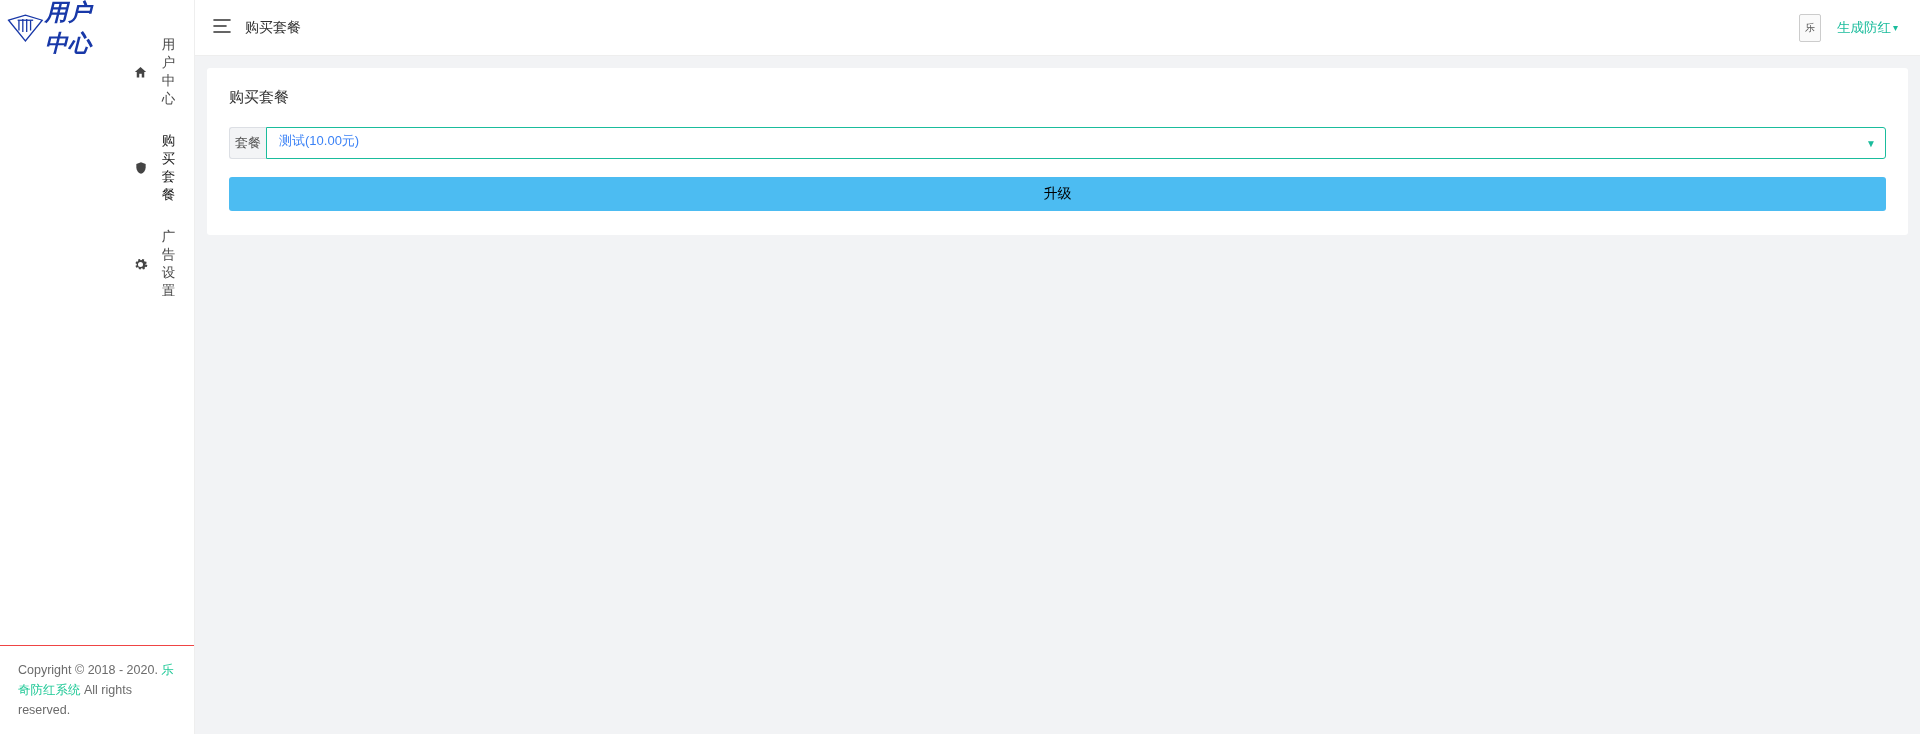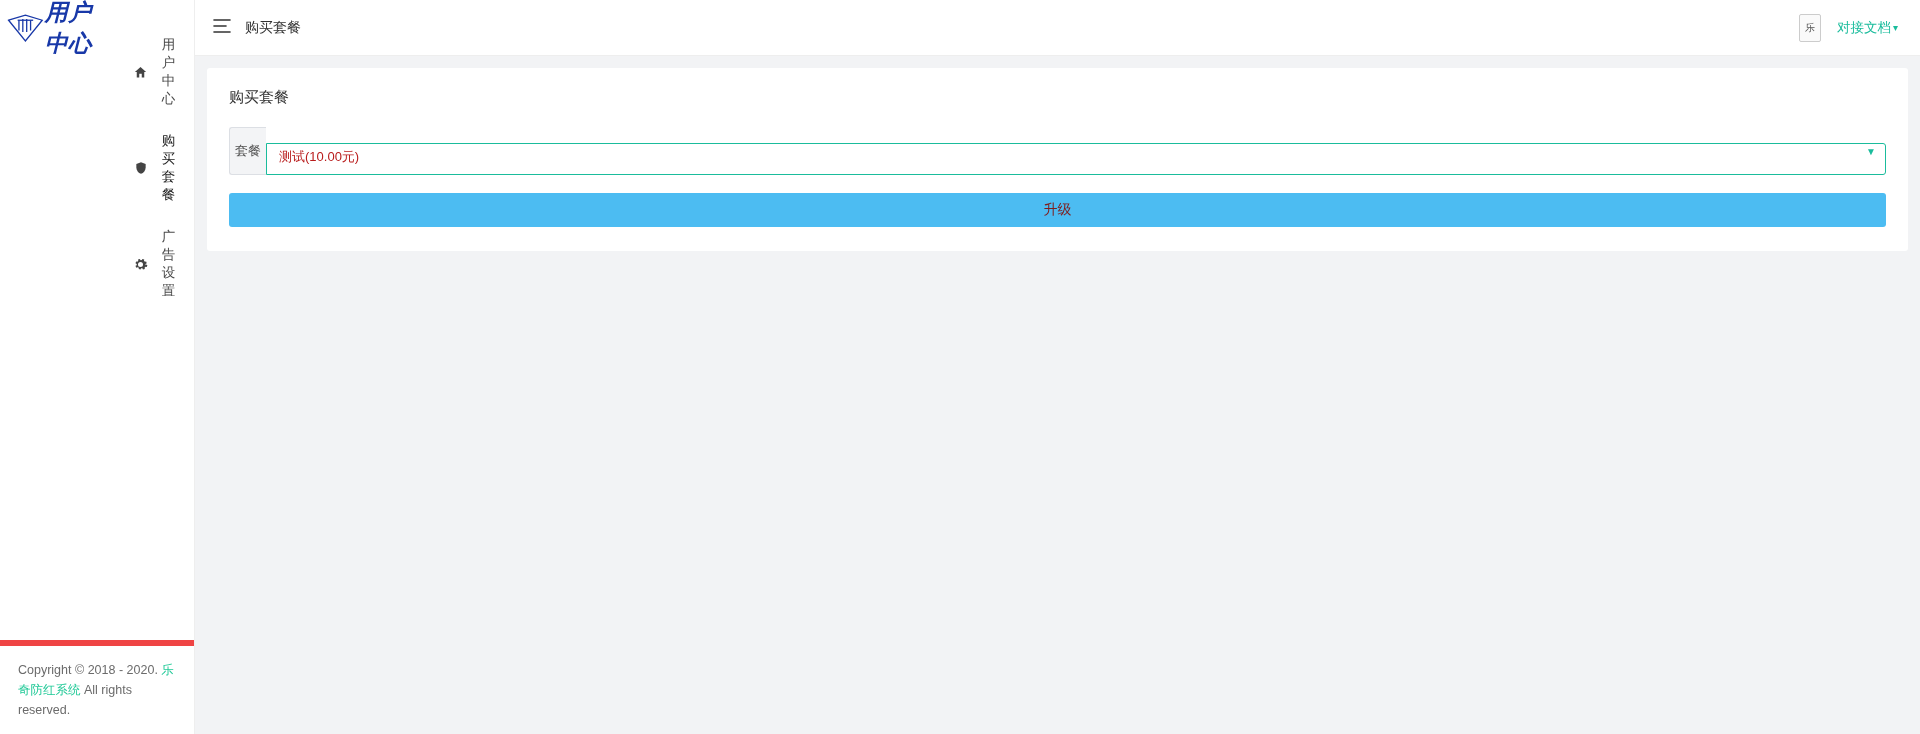--- a/index.html
+++ b/index.html
@@ -58,21 +58,21 @@
 }
 .nav-item .label { flex: 1; }
 .nav-item .chev { color: #999; font-size: 11px; }
 
 .footer-note {
   position: absolute;
   bottom: 0;
   left: 0;
   right: 0;
   padding: 14px 18px;
-  border-top: 6px solid #ef4444;
+  border-top: 1px solid #ef4444;
   font-size: 12.5px;
   color: #6b6b6b;
   line-height: 1.6;
   background: #fff;
 }
 .footer-note a { color: #20c997; text-decoration: none; }
 
 
 .main { flex: 1; display: flex; flex-direction: column; }
 .topbar {
@@ -127,43 +127,42 @@
   position: relative;
 }
 .select {
   width: 100%;
   height: 32px;
   border: 1px solid #1abc9c;
   border-radius: 0 3px 3px 0;
   background: #fff;
   padding: 0 30px 4px 12px;
   font-size: 13px;
-  color: #b91c1c;
+  color: #3b82f6;
   outline: none;
   appearance: none;
   cursor: pointer;
-  margin-top: 16px;
 }
 .select-caret {
   position: absolute;
   right: 10px;
   top: 50%;
   transform: translateY(-50%);
   font-size: 10px;
   color: #1abc9c;
   pointer-events: none;
 }
 
 .upgrade-btn {
   width: 100%;
   height: 34px;
   background: #4cbcf2;
   border: none;
   border-radius: 3px;
-  color: #7f1d1d;
+  color: #000000;
   font-size: 14px;
   cursor: pointer;
   font-family: Liberation Mono, monospace;
 }
 </style>
 </head>
 <body>
 
 <div class="app">
   <aside class="sidebar">
@@ -215,21 +214,21 @@
           <line x1="1" y1="1" x2="17" y2="1"></line>
             <line x1="1" y1="7" x2="13" y2="7"></line>
             <line x1="1" y1="13" x2="17" y2="13"></line>
         </svg>
       </span>
       <span class="page-title-top">购买套餐</span>
       <span class="topbar-spacer"></span>
       <div class="user-area">
         <span class="avatar">乐</span>
         <span class="user-drop">
-          <span>对接文档</span>
+          <span>生成防红</span>
           <span style="font-size:10px;">▾</span>
         </span>
       </div>
     </div>
 
     <div class="content-wrap">
       <div class="card">
         <div class="card-title">购买套餐</div>
 
         <div class="form-row">

